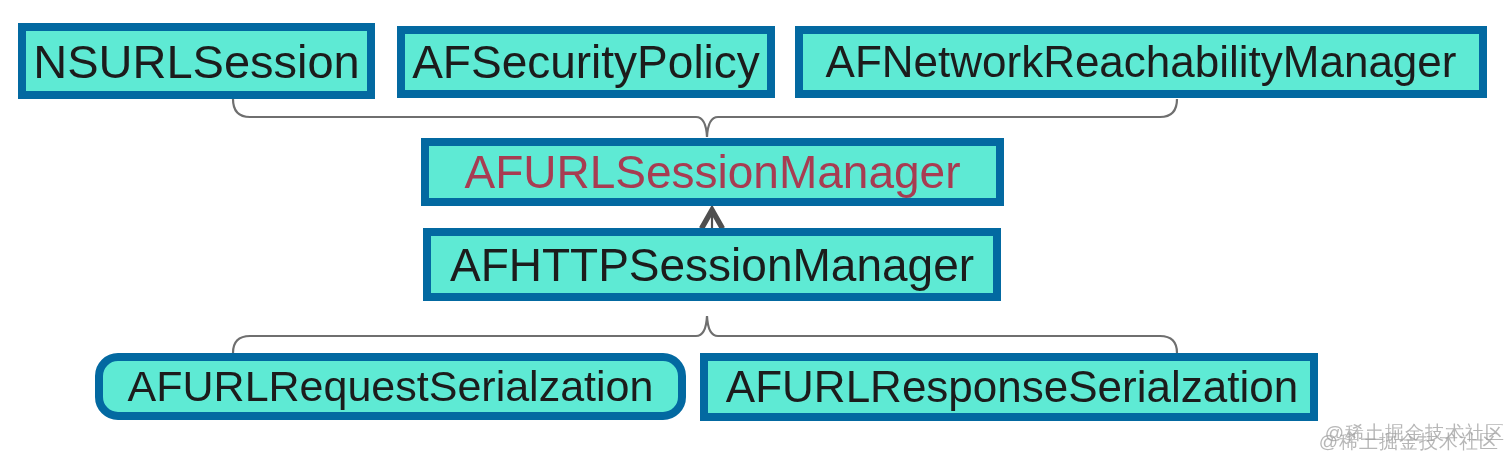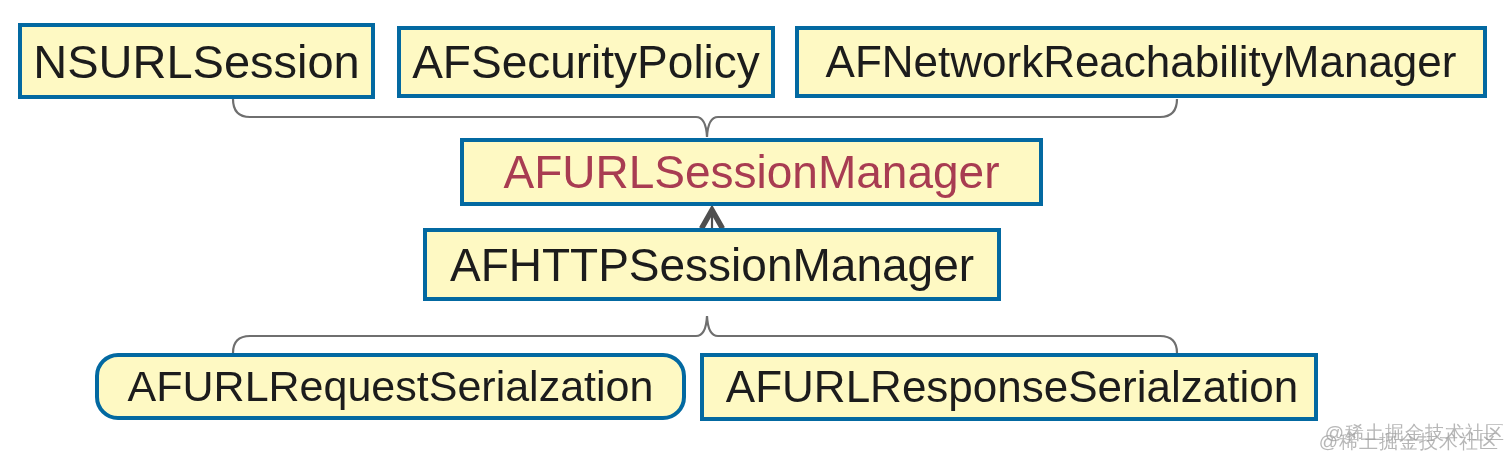--- a/index.html
+++ b/index.html
@@ -18,35 +18,35 @@
   #connector-layer {
     position: absolute;
     left: 0;
     top: 0;
     width: 1512px;
     height: 458px;
   }
   .node-box {
     position: absolute;
     box-sizing: border-box;
-    background: #fef9c3;
-    border: 4px solid #0369a1;
+    background: #5eead4;
+    border: 8px solid #0369a1;
     display: flex;
     align-items: center;
     justify-content: center;
     white-space: nowrap;
     color: #1c1c1c;
     font-size: 44px;
     letter-spacing: 0px;
     z-index: 2;
   }
   #box-nsurlsession                 { left: 18px;  top: 23px;  width: 357px; height: 76px; font-size: 47px; }
   #box-afsecuritypolicy             { left: 397px; top: 26px;  width: 378px; height: 72px; font-size: 46px; text-align: right; }
   #box-afnetworkreachabilitymanager { left: 795px; top: 26px;  width: 692px; height: 72px; font-size: 44px; }
-  #box-afurlsessionmanager          { left: 421px; top: 138px; width: 583px; height: 68px; font-size: 46px; margin-left: 39px; }
+  #box-afurlsessionmanager          { left: 421px; top: 138px; width: 583px; height: 68px; font-size: 46px; }
   #box-afhttpsessionmanager         { left: 423px; top: 228px; width: 578px; height: 73px; font-size: 46px; }
   #box-afurlrequestserialzation     { left: 95px;  top: 353px; width: 591px; height: 67px; font-size: 43px; border-radius: 23px; }
   #box-afurlresponseserialzation    { left: 700px; top: 353px; width: 618px; height: 68px; font-size: 44px; padding-left: 6px; }
 
   .watermark {
     position: absolute;
     font-size: 19px;
     letter-spacing: 1px;
     z-index: 3;
     opacity: 0.75;

